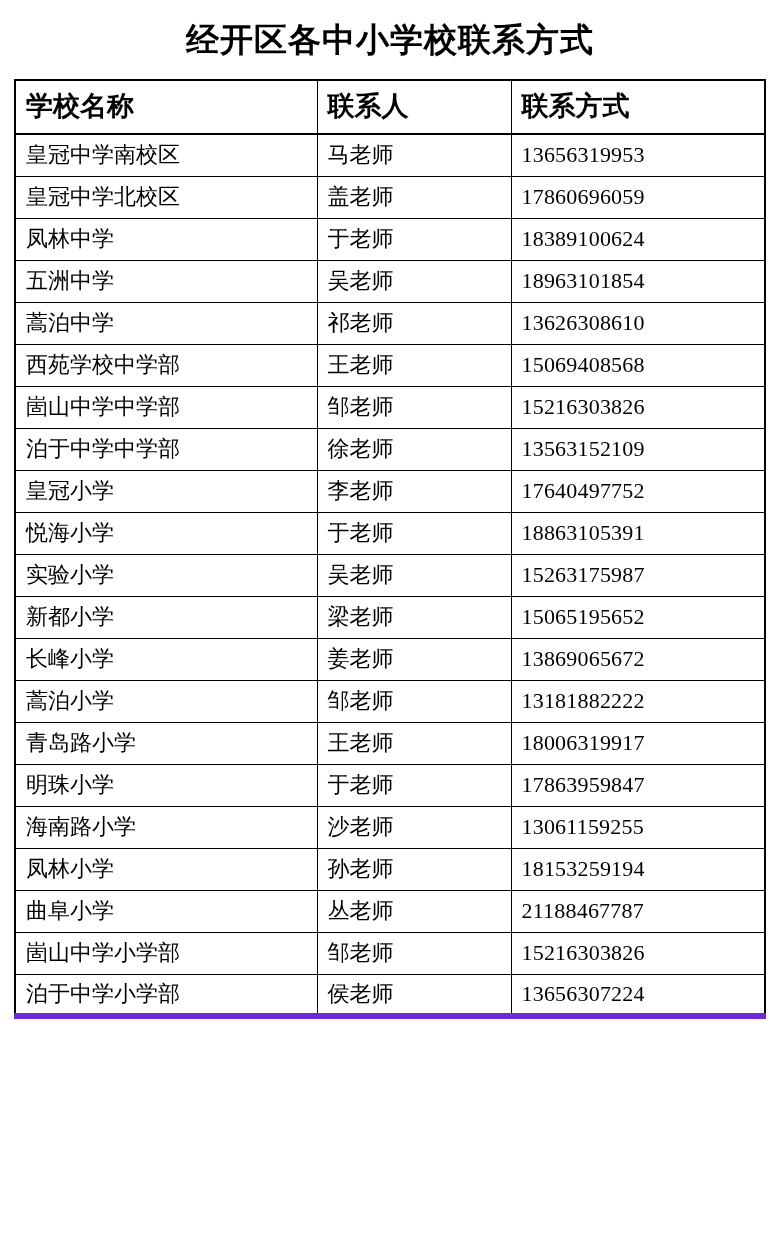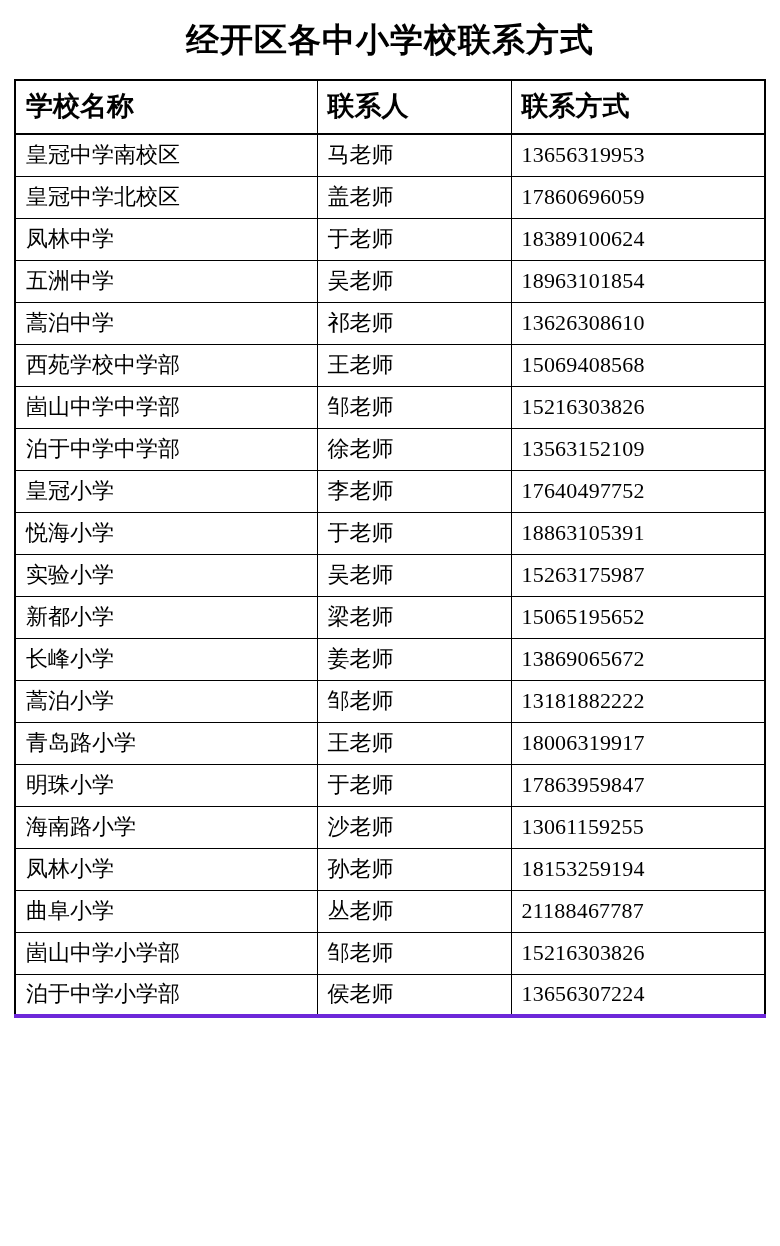--- a/index.html
+++ b/index.html
@@ -67,21 +67,21 @@
   }
   table.contact-table thead tr th:last-child,
   table.contact-table tbody tr td:last-child {
     border-right: 2px solid #000000;
   }
   table.contact-table thead tr th {
     border-top: 2px solid #000000;
     padding-left: 10px;
   }
   table.contact-table tbody tr:last-child td {
-    border-bottom: 4px solid #6d28d9;
+    border-bottom: 6px solid #6d28d9;
   }
   .phone {
     font-family: "Liberation Serif", "DejaVu Serif", serif;
     letter-spacing: 0.2px;
   }
 </style>
 </head>
 <body>
 
 <div class="page">

